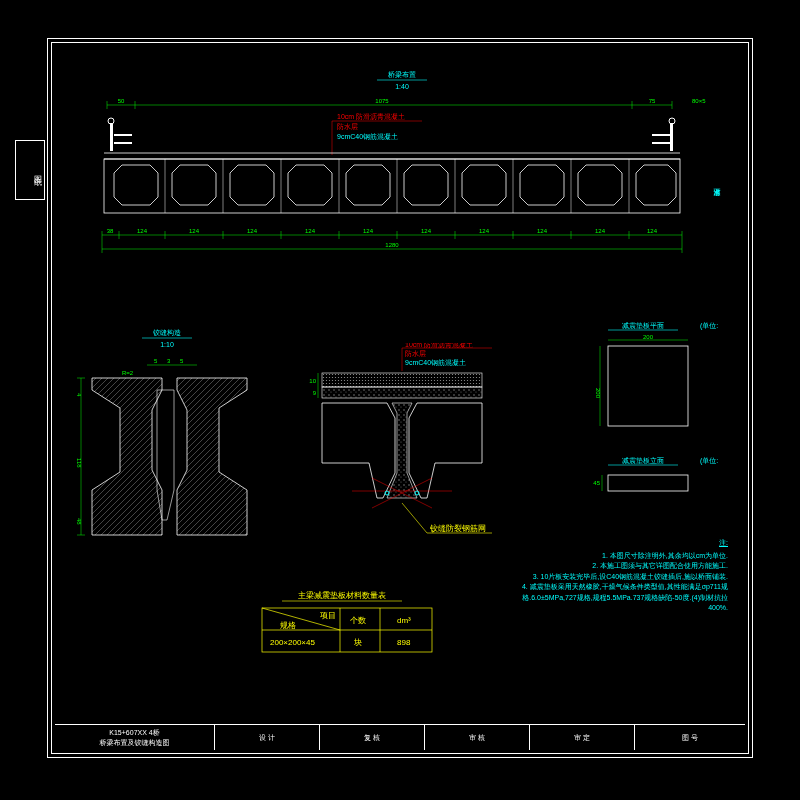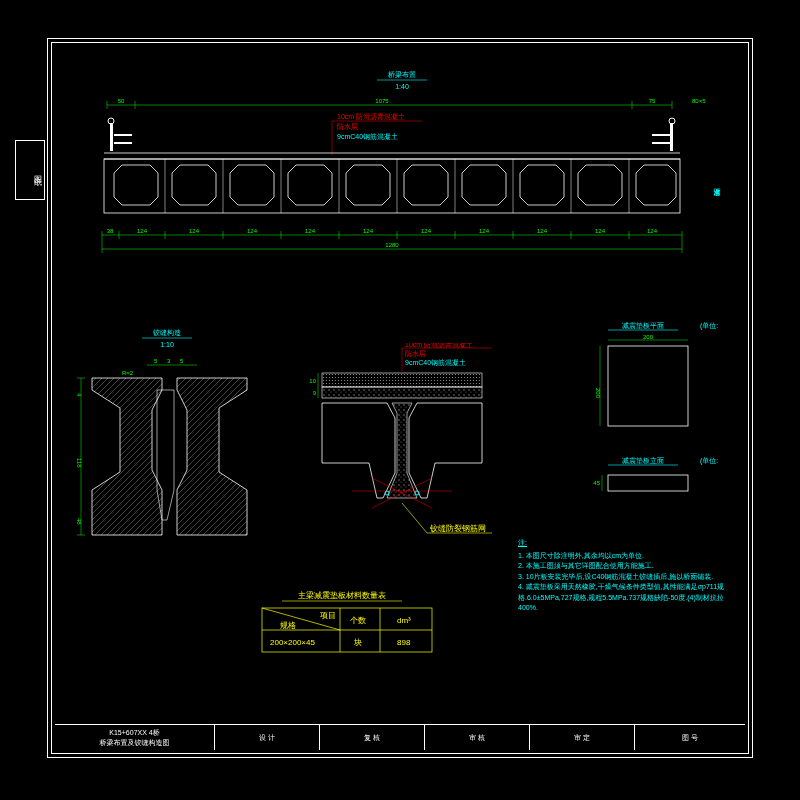--- a/index.html
+++ b/index.html
@@ -15,20 +15,21 @@
   .frame {
     position: absolute;
     left: 47px; top: 38px;
     width: 706px; height: 720px;
     border: 1px solid #fff;
   }
   .frame-inner {
     position: absolute;
     left: 3px; top: 3px; right: 3px; bottom: 3px;
     border: 1px solid #fff;
+    text-align: right;
   }
   .sidebar {
     position: absolute;
     left: 15px; top: 140px;
     width: 30px; height: 60px;
     border: 1px solid #fff;
     color: #fff;
     writing-mode: vertical-rl;
     text-align: center;
     font-size: 8px;

